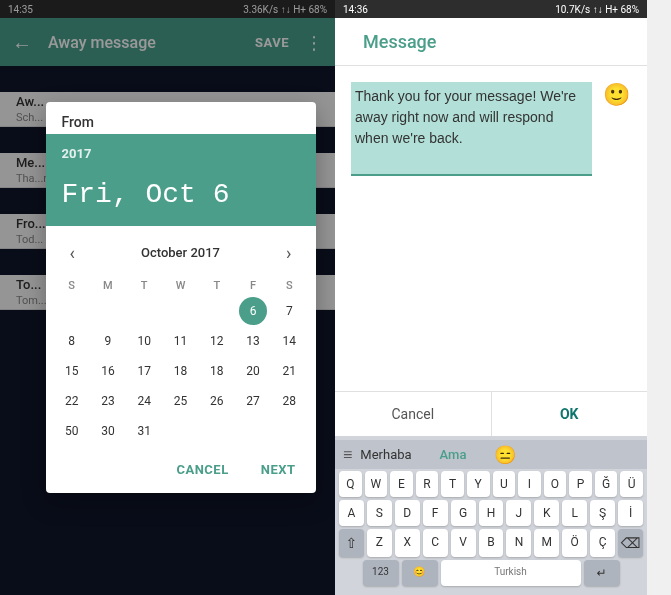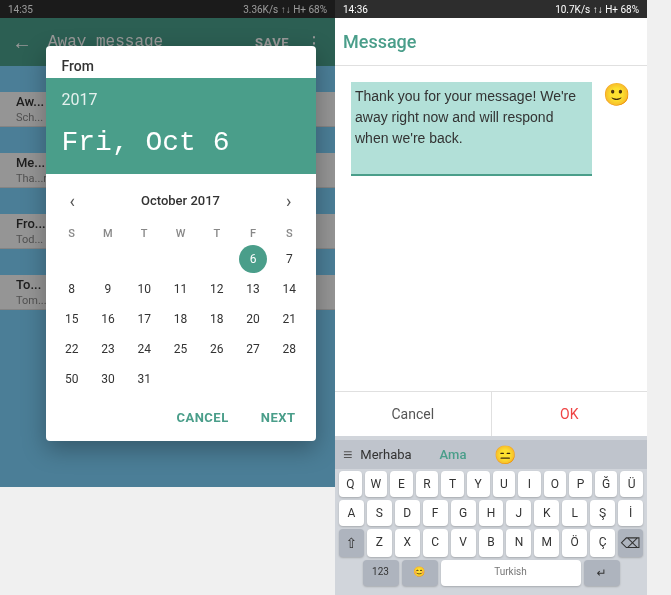--- a/index.html
+++ b/index.html
@@ -8,22 +8,22 @@
       height: 595px;
       display: flex;
       font-family: 'Roboto', Arial, sans-serif;
       overflow: hidden;
       background: #f0f0f0;
     }
 
     
     .left-panel {
       width: 335px;
-      height: 487px;
-      background: #7dd3fc;
+      height: 595px;
+      background: #0f172a;
       position: relative;
       overflow: hidden;
     }
 
     .left-status-bar {
       background: #2d2d2d;
       color: #fff;
       font-size: 10px;
       padding: 2px 8px;
       display: flex;
@@ -44,21 +44,20 @@
     .back-arrow {
       font-size: 20px;
       margin-right: 16px;
       cursor: pointer;
     }
 
     .toolbar-title {
       flex: 1;
       font-size: 16px;
       font-weight: 500;
-      font-family: Liberation Mono, monospace;
     }
 
     .toolbar-save {
       font-size: 13px;
       font-weight: bold;
       margin-right: 16px;
       letter-spacing: 0.5px;
     }
 
     .toolbar-dots {
@@ -116,23 +115,24 @@
       font-weight: 500;
     }
 
     .dialog-header {
       background: #4a9e8a;
       padding: 12px 16px 16px;
       color: #fff;
     }
 
     .dialog-year {
-      font-size: 16px;
+      font-size: 13px;
       opacity: 0.85;
       margin-bottom: 18px;
+      font-weight: bold;
     }
 
     .dialog-date-big {
       font-size: 28px;
       font-weight: 500;
       font-family: Liberation Mono, monospace;
     }
 
     
     .calendar-nav {
@@ -228,21 +228,21 @@
       font-size: 10px;
       padding: 2px 8px;
       display: flex;
       justify-content: space-between;
       align-items: center;
       height: 18px;
     }
 
     .right-toolbar {
       background: #fff;
-      padding: 10px 8px;
+      padding: 10px 28px;
       height: 48px;
       display: flex;
       align-items: center;
       border-bottom: 1px solid #e0e0e0;
     }
 
     .right-toolbar-title {
       font-size: 18px;
       color: #4a9e8a;
       font-weight: 500;
@@ -288,22 +288,22 @@
       text-align: center;
       padding: 14px;
       font-size: 14px;
       color: #555;
       cursor: pointer;
       border-right: 1px solid #e0e0e0;
     }
 
     .bottom-btn:last-child {
       border-right: none;
-      color: #ef4444;
-      font-weight: 400;
+      color: #0f766e;
+      font-weight: 700;
     }
 
     
     .keyboard {
       background: #d1d5db;
       padding: 4px 0;
     }
 
     .keyboard-top-row {
       display: flex;

